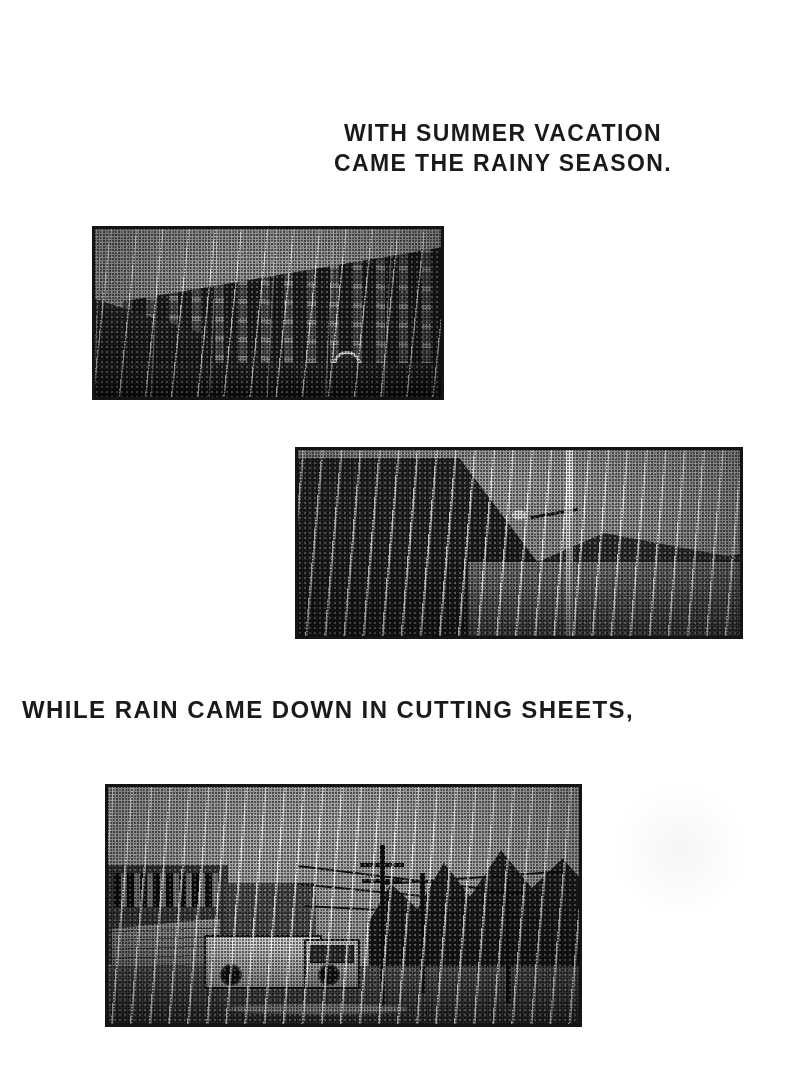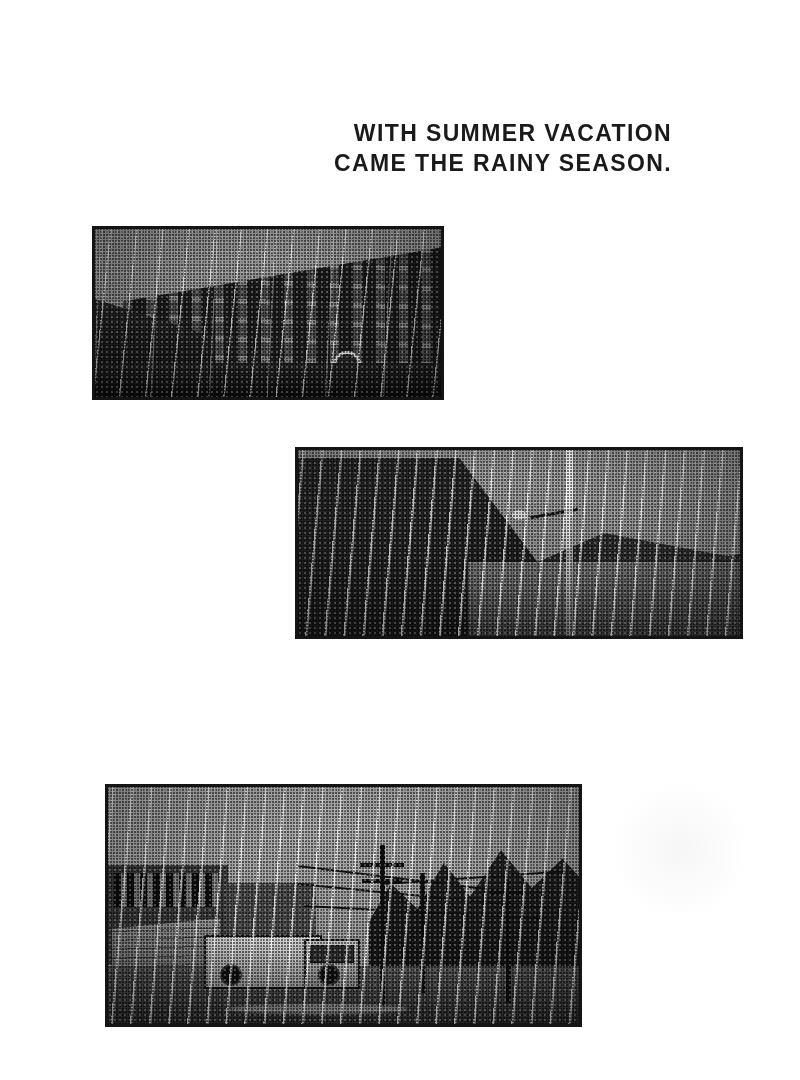--- a/index.html
+++ b/index.html
@@ -30,21 +30,21 @@
     color: #1a1a1a;
     white-space: pre;
     line-height: 1.32;
     text-transform: uppercase;
   }
 
   #caption-top {
     left: 334px;
     top: 118px;
     font-size: 23px;
-    text-align: right;
+    text-align: center;
   }
 
   #caption-mid {
     left: 22px;
     top: 694px;
     font-size: 24px;
   }
 
   #caption-bottom {
     left: 155px;
@@ -350,20 +350,21 @@
       <div class="lamp-b"></div>
       <div class="pole"></div>
       <div class="bigstreak"></div>
       <div class="rain-heavy"></div>
       <div class="grain"></div>
       <div class="grain2"></div>
       <div class="vignette"></div>
     </div>
   </div>
 
+  <div class="caption" id="caption-mid">WHILE RAIN CAME DOWN IN CUTTING SHEETS,</div>
 
   <div class="panel" id="panel-3">
     <div class="art">
       <div class="sky"></div>
       <div class="trees"></div>
       <div class="bldg-left"></div>
       <div class="bldg-left-win"></div>
       <div class="bldg-mid"></div>
       <div class="shed"></div>
       <div class="shed-lines"></div>

